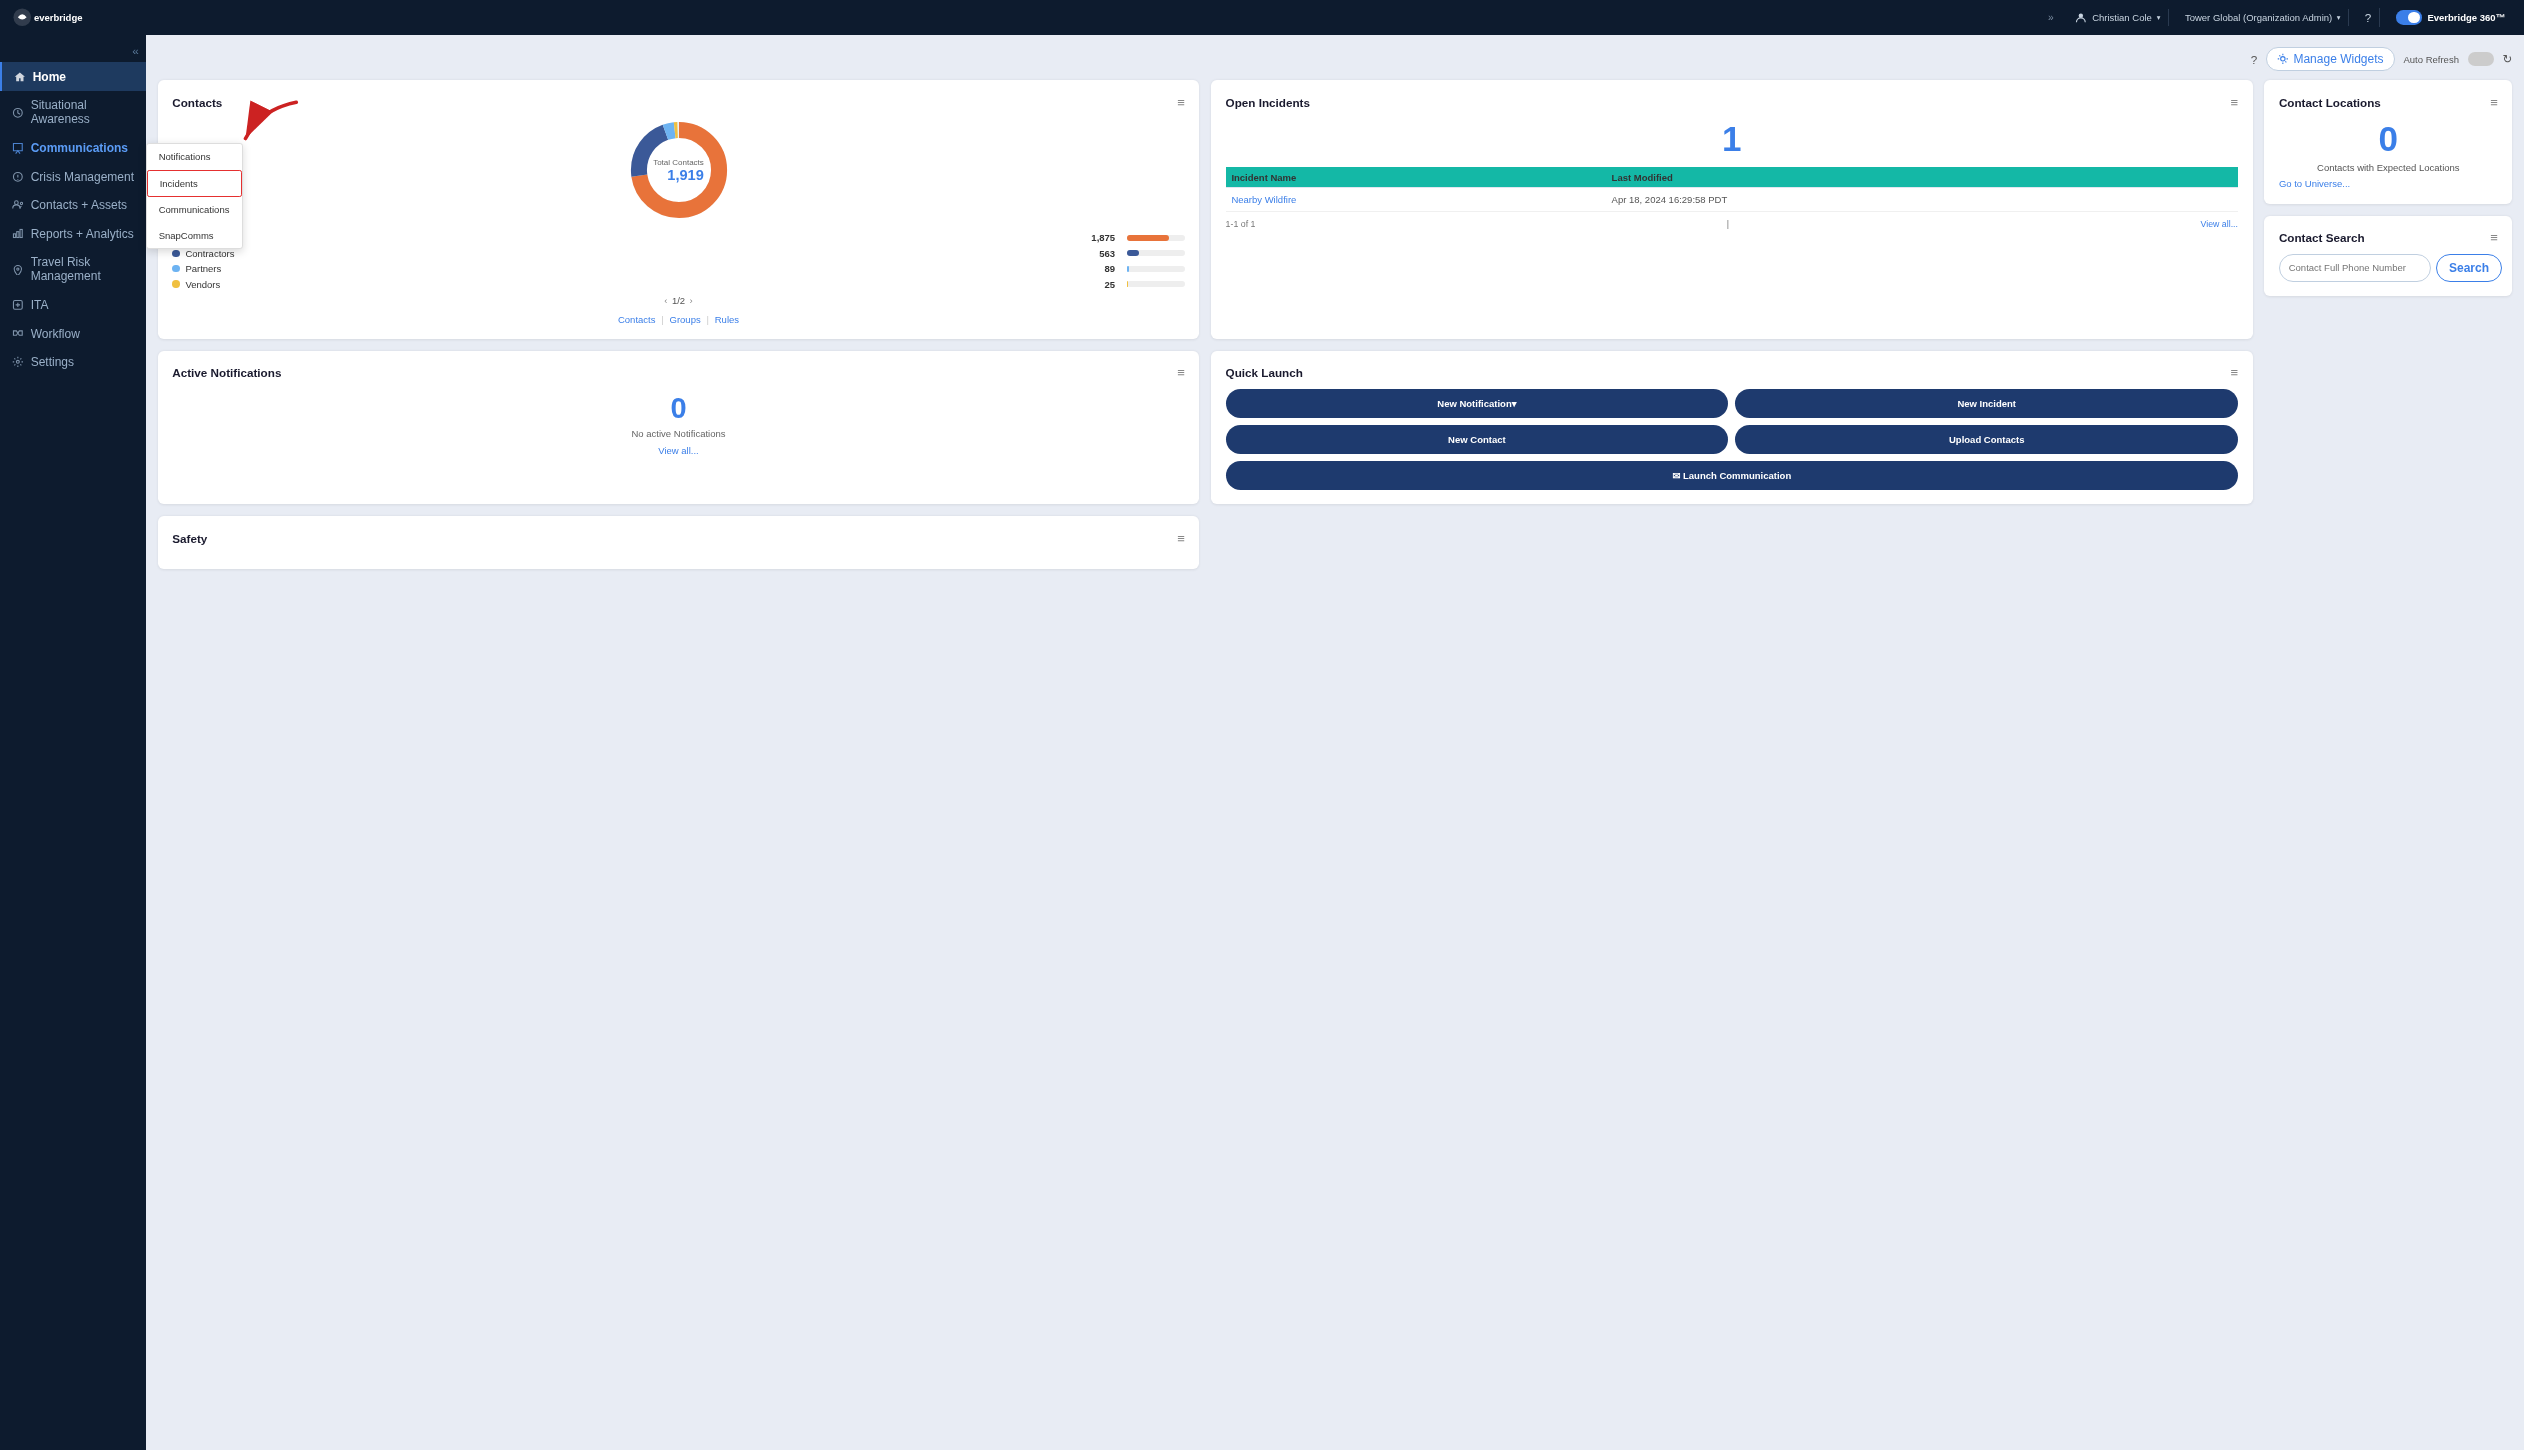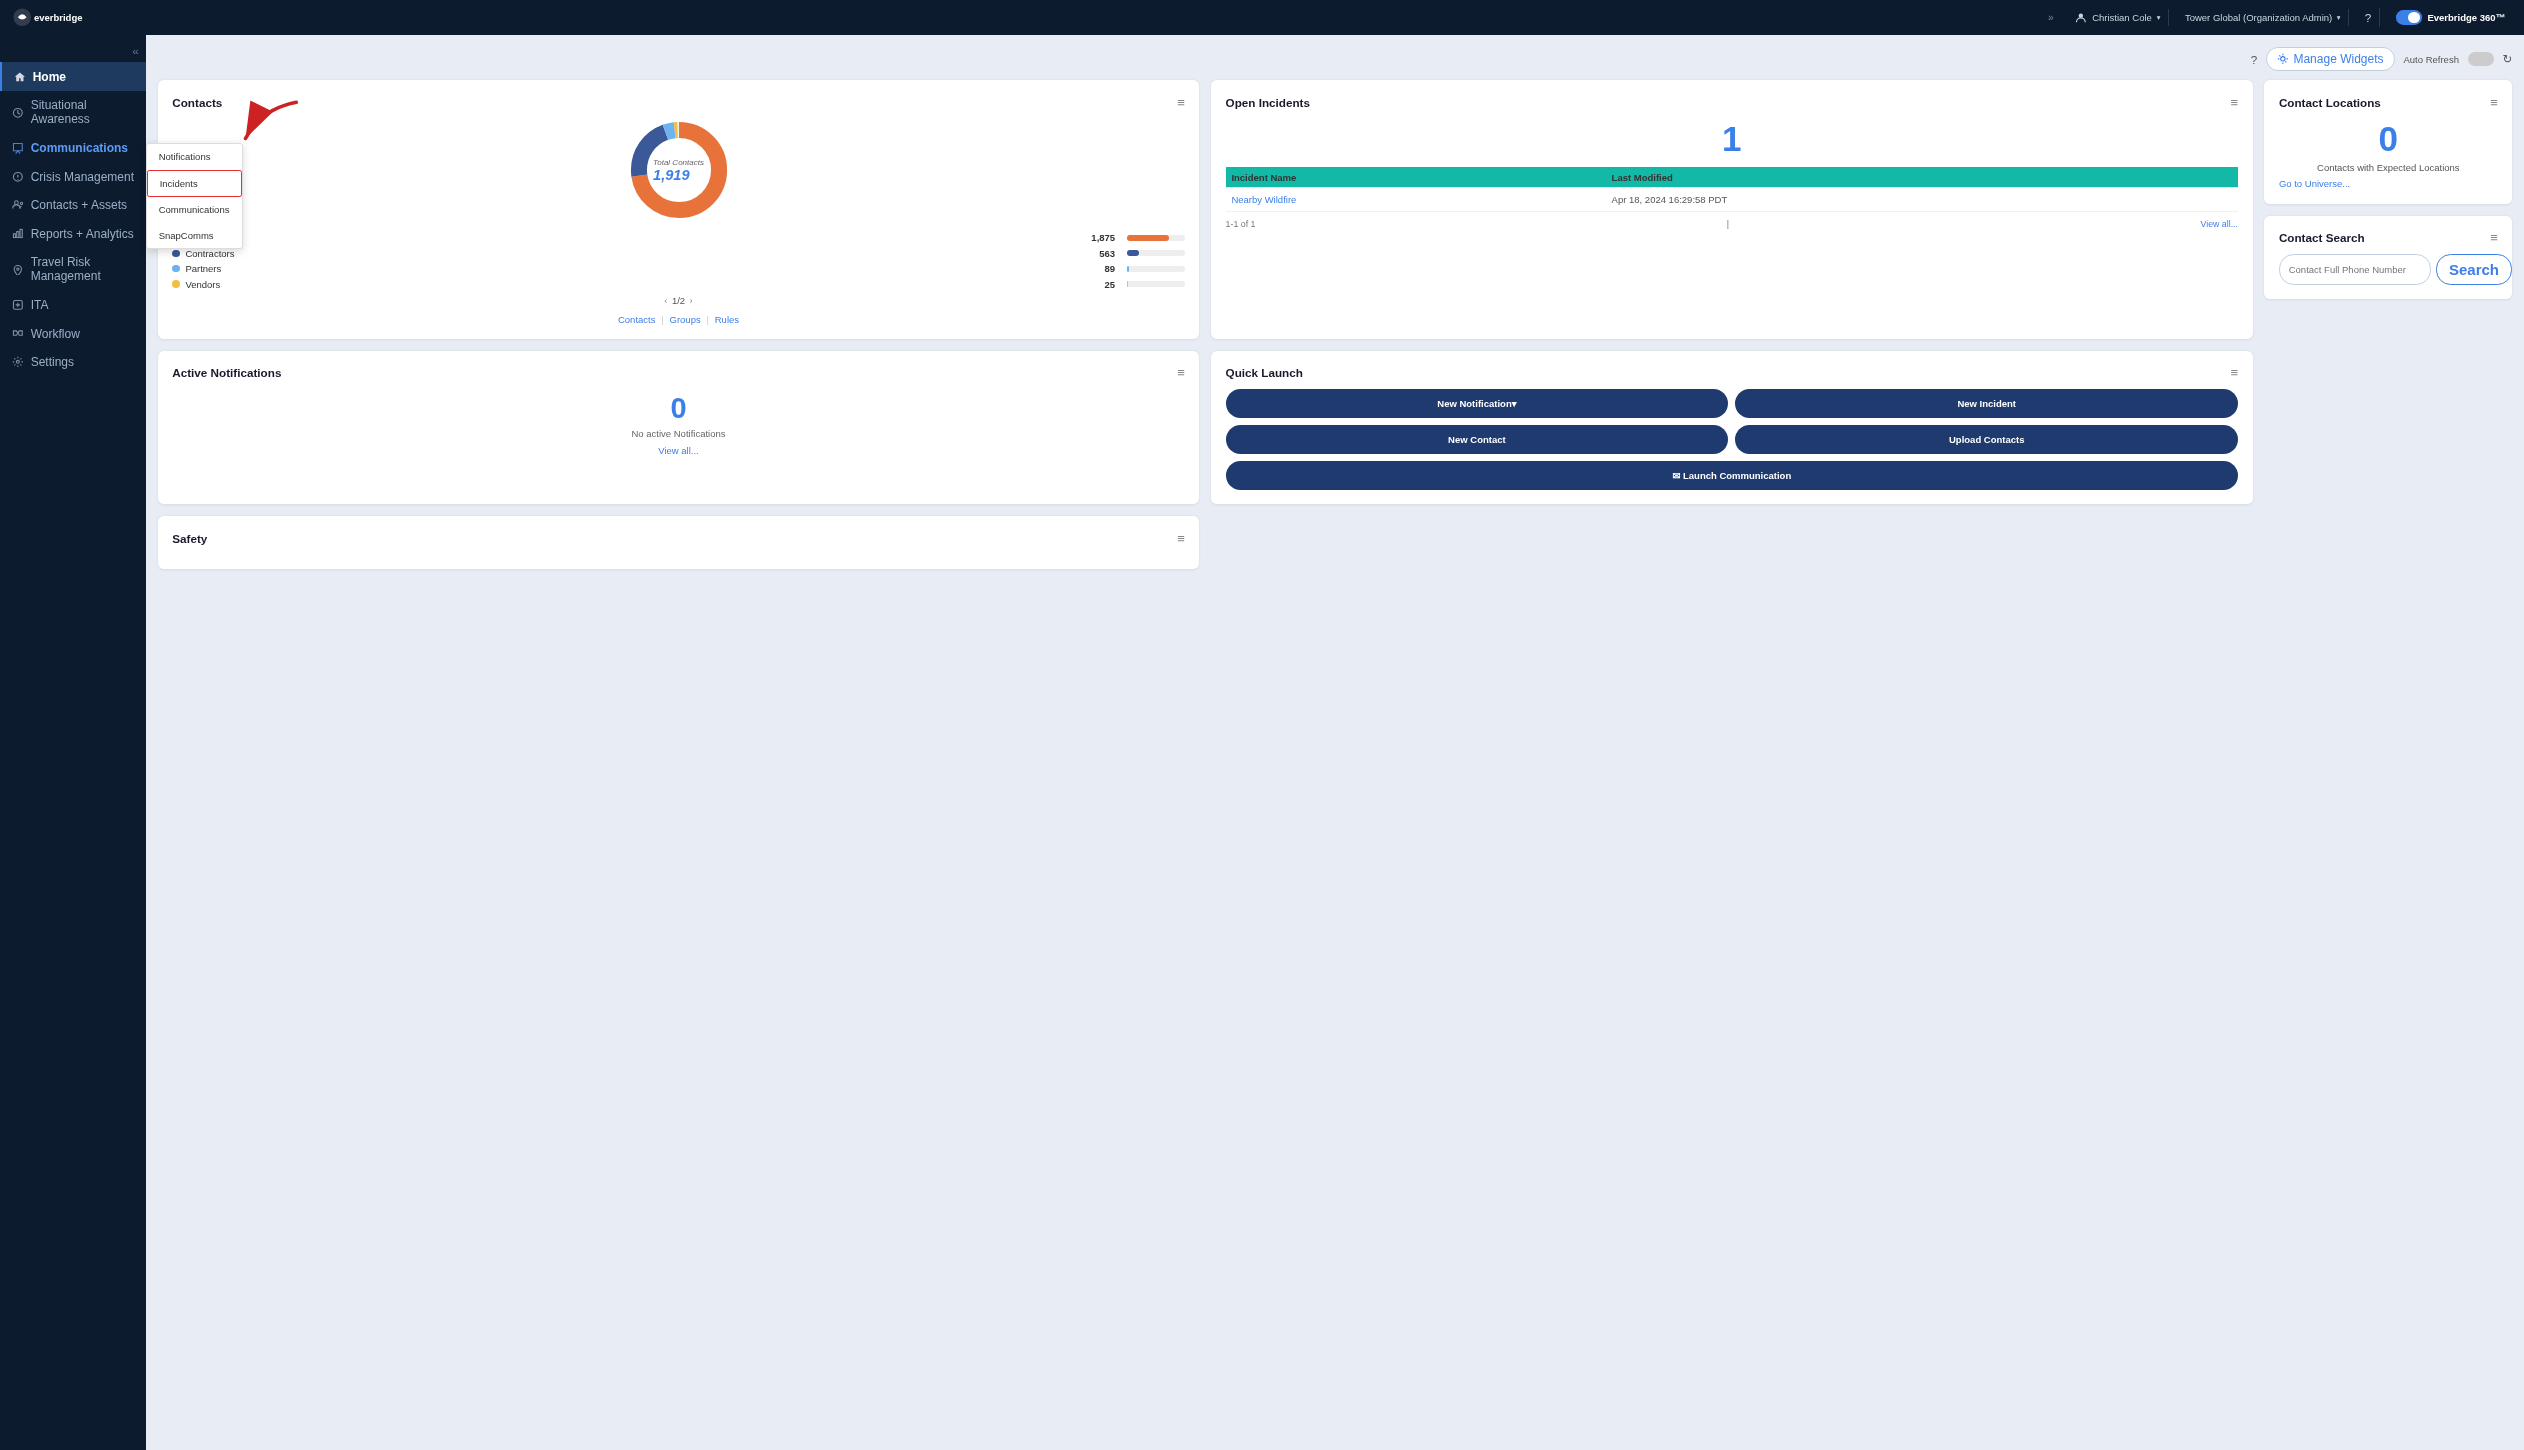--- a/index.html
+++ b/index.html
@@ -155,21 +155,21 @@
       display: flex; justify-content: space-between; align-items: center;
       margin-bottom: 8.8px;
     }
     .widget-title { font-size: 11.7px; font-weight: 700; color: #1a1a2e; }
     .widget-menu { color: #888; font-size: 13px; cursor: pointer; }
 
     
     .contacts-widget { grid-row: 1; grid-column: 1; }
     .donut-area { display: flex; justify-content: center; margin: 5.8px 0 11.7px; }
     .donut-container { position: relative; width: 102px; height: 102px; }
-    .donut-label { position: absolute; top: 50%; left: 50%; transform: translate(-50%,-50%); text-align: left; font-style: italic; }
+    .donut-label { position: absolute; top: 50%; left: 50%; transform: translate(-50%,-50%); text-align: right; }
     .donut-label-title { font-size: 8px; color: #666; }
     .donut-label-num { font-size: 14.6px; font-weight: 700; color: #3b7fe8; }
 
     .contact-legend { display: flex; flex-direction: column; gap: 4.4px; font-size: 9.5px; }
     .legend-item { display: flex; align-items: center; gap: 5.8px; }
     .legend-dot { width: 7.3px; height: 7.3px; border-radius: 50%; flex-shrink: 0; }
     .legend-name { flex: 1; color: #333; }
     .legend-count { font-weight: 600; color: #333; margin-right: 5.8px; }
     .legend-bar-bg { width: 58px; height: 5.8px; background: #eee; border-radius: 2.9px; }
     .legend-bar { height: 5.8px; border-radius: 2.9px; }
@@ -215,21 +215,21 @@
     .locations-link { text-align: left; color: #3b7fe8; font-size: 9.5px; cursor: pointer; }
 
     
     .search-row { display: flex; gap: 5.8px; margin-top: 5.8px; }
     .search-input {
       flex: 1; padding: 5.8px 8.8px; border: 0.7px solid #c0cfe0;
       border-radius: 14.6px; font-size: 9.5px; color: #aaa; outline: none;
     }
     .search-btn {
       background: white; color: #3b7fe8; border: 0.7px solid #3b7fe8;
-      border-radius: 14.6px; padding: 5.8px 11.7px; font-size: 15px;
+      border-radius: 14.6px; padding: 5.8px 11.7px; font-size: 12px;
       cursor: pointer; font-weight: 600;
     }
 
     
     .notifications-widget { grid-column: 1; grid-row: 2; }
     .notif-zero { font-size: 29px; font-weight: 700; color: #3b7fe8; text-align: center; margin: 11.7px 0 2.9px; }
     .notif-sub { text-align: center; font-size: 9.5px; color: #666; margin-bottom: 5.8px; }
     .notif-link { text-align: center; color: #3b7fe8; font-size: 9.5px; cursor: pointer; margin-top: 5.8px; }
 
     

